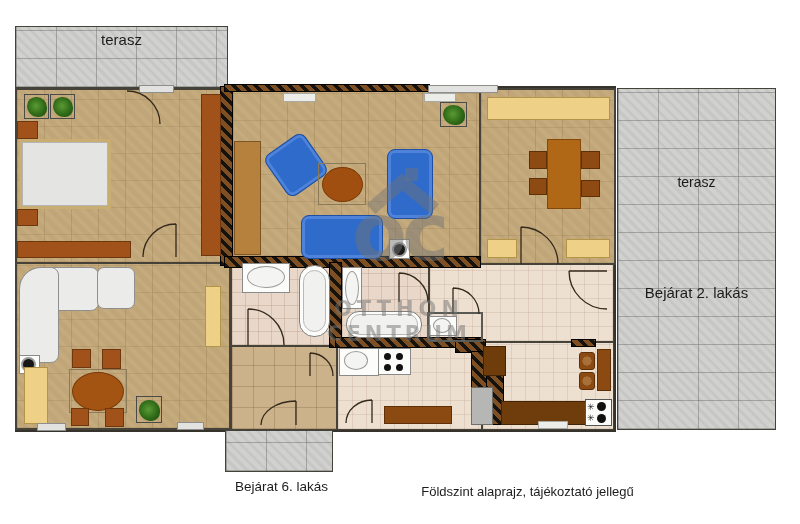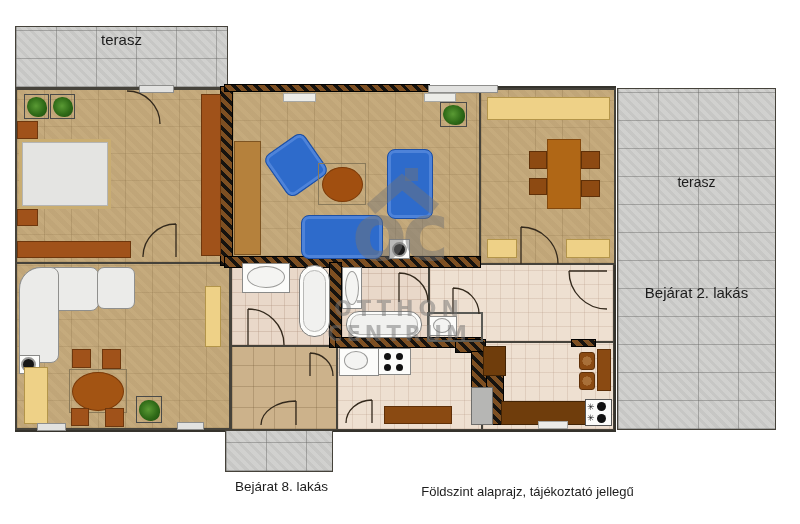--- a/index.html
+++ b/index.html
@@ -209,16 +209,16 @@
       <rect x="405" y="168" width="13" height="13" fill="rgba(115,115,115,0.45)"></rect>
       <text x="352" y="260" font-family="DejaVu Sans, sans-serif" font-size="80" font-weight="bold" letter-spacing="-5" fill="rgba(115,115,115,0.48)">oc</text>
       <text x="399" y="316" text-anchor="middle" font-family="DejaVu Sans, sans-serif" font-size="21" font-weight="bold" letter-spacing="5" fill="rgba(115,115,115,0.5)">OTTHON</text>
       <text x="399" y="341" text-anchor="middle" font-family="DejaVu Sans, sans-serif" font-size="21" font-weight="bold" letter-spacing="4" fill="rgba(115,115,115,0.5)">CENTRUM</text>
     </g>
   </svg>
 
   <div class="lbl" style="left:15px;top:31px;width:213px;font-size:15px">terasz</div>
   <div class="lbl" style="left:617px;top:174px;width:159px;font-size:14px">terasz</div>
   <div class="lbl" style="left:609px;top:284px;width:175px;font-size:15px">Bejárat 2. lakás</div>
-  <div class="lbl" style="left:189px;top:479px;width:185px;font-size:13.5px">Bejárat 8. lakás</div>
+  <div class="lbl" style="left:189px;top:479px;width:185px;font-size:13.5px">Bejárat 6. lakás</div>
   <div class="lbl" style="left:405px;top:484px;width:245px;font-size:13px">Földszint alaprajz, tájékoztató jellegű</div>
 
 </div>
 
 </body></html>

